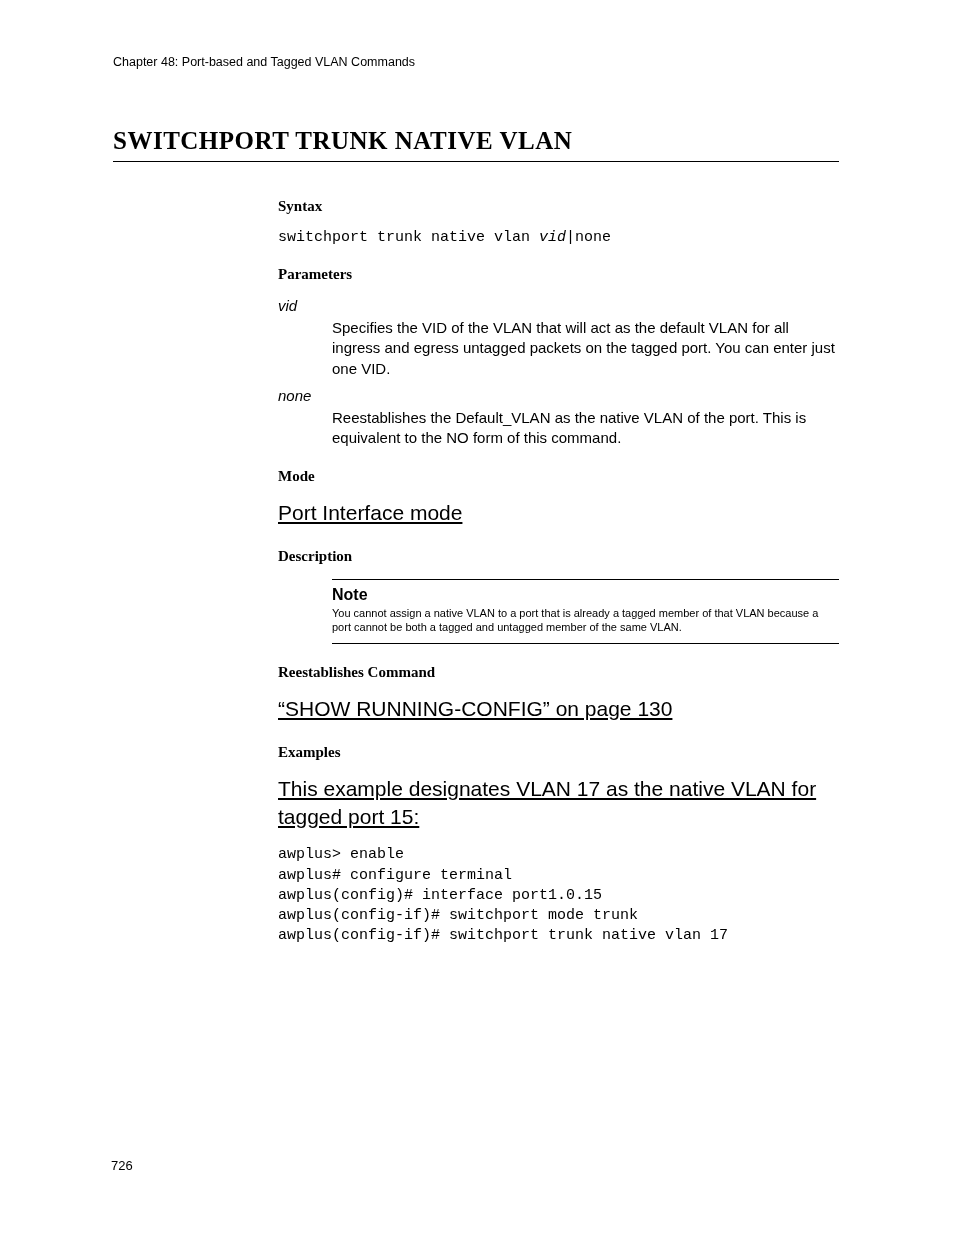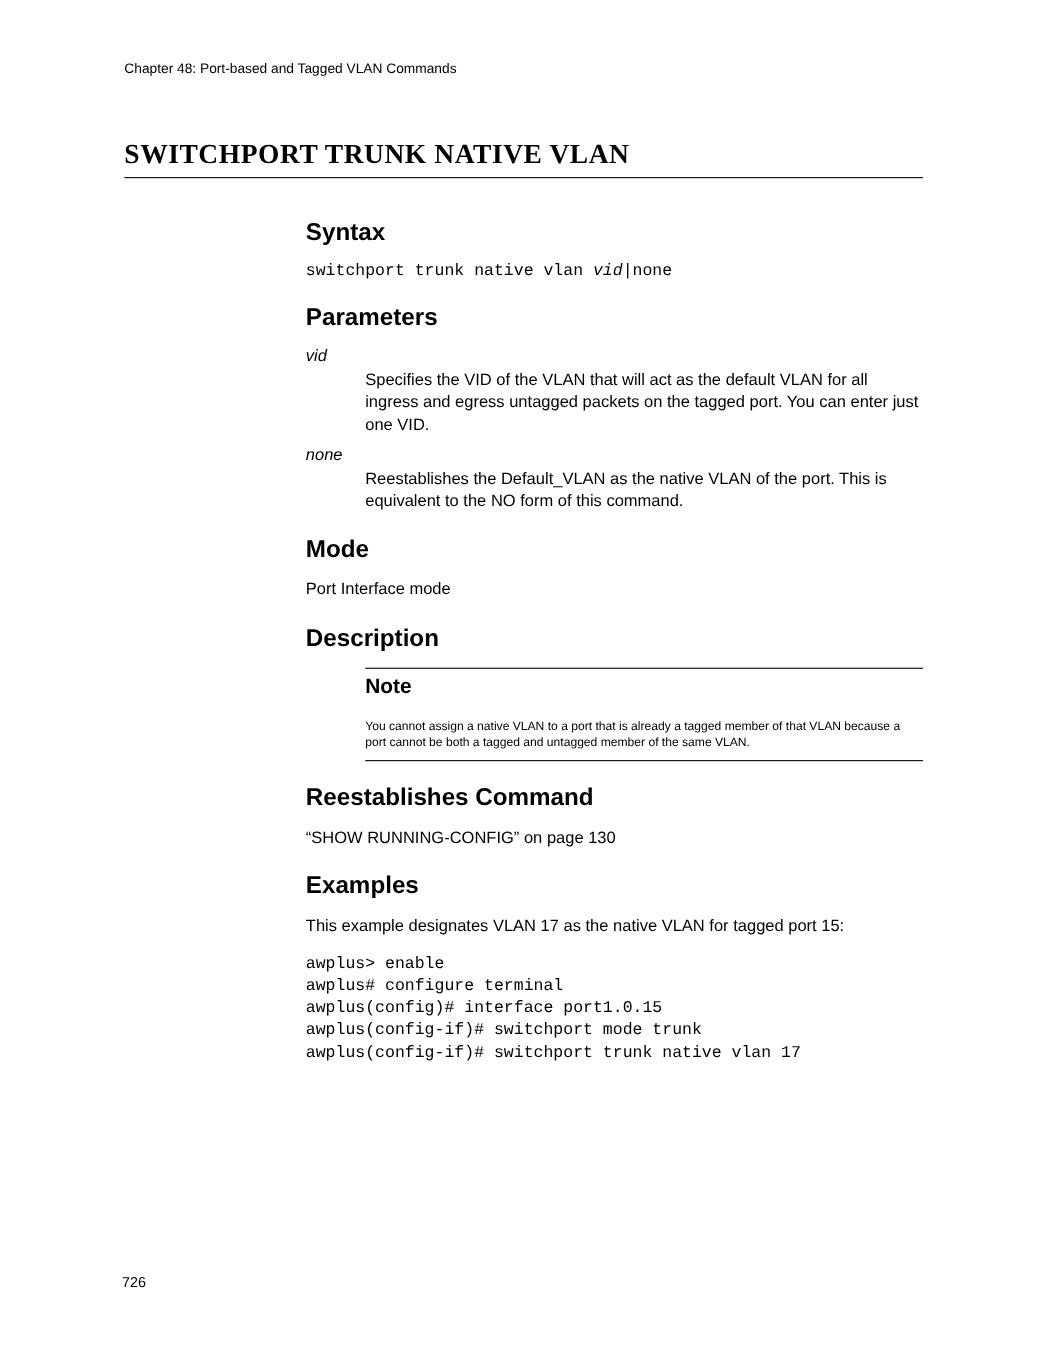--- a/index.html
+++ b/index.html
@@ -29,23 +29,23 @@
     font-weight: bold;
     letter-spacing: 0.5px;
     border-bottom: 1.5px solid #000;
     padding-bottom: 6px;
     margin-bottom: 36px;
   }
   .content {
     margin-left: 165px;
   }
   .section-heading {
-    font-family: Liberation Sans, sans-serif;
+    font-family: Liberation Serif, serif;
     font-weight: bold;
-    font-size: 22px;
+    font-size: 15px;
     margin-top: 20px;
     margin-bottom: 14px;
   }
   .syntax-line {
     font-family: "Courier New", Courier, monospace;
     font-size: 15px;
     margin-bottom: 16px;
   }
   .syntax-arg {
     font-style: italic;
@@ -56,36 +56,37 @@
     margin-top: 8px;
     margin-bottom: 4px;
   }
   .param-desc {
     margin-left: 54px;
     font-size: 15px;
     line-height: 1.35;
     margin-bottom: 8px;
   }
   .body-text {
-    font-size: 15px;
+    font-size: 21px;
     line-height: 1.35;
     margin-bottom: 4px;
+    text-decoration: underline;
   }
   .note-block {
     margin-left: 54px;
     border-top: 1px solid #000;
     border-bottom: 1px solid #000;
     padding: 6px 0 8px 0;
     margin-top: 14px;
     margin-bottom: 16px;
   }
   .note-label {
     font-weight: bold;
-    font-size: 19px;
-    margin-bottom: 18px;
+    font-size: 16px;
+    margin-bottom: 2px;
   }
   .note-text {
     font-size: 11px;
     line-height: 1.35;
   }
   .code-block {
     font-family: "Courier New", Courier, monospace;
     font-size: 15px;
     line-height: 1.35;
     white-space: pre;

